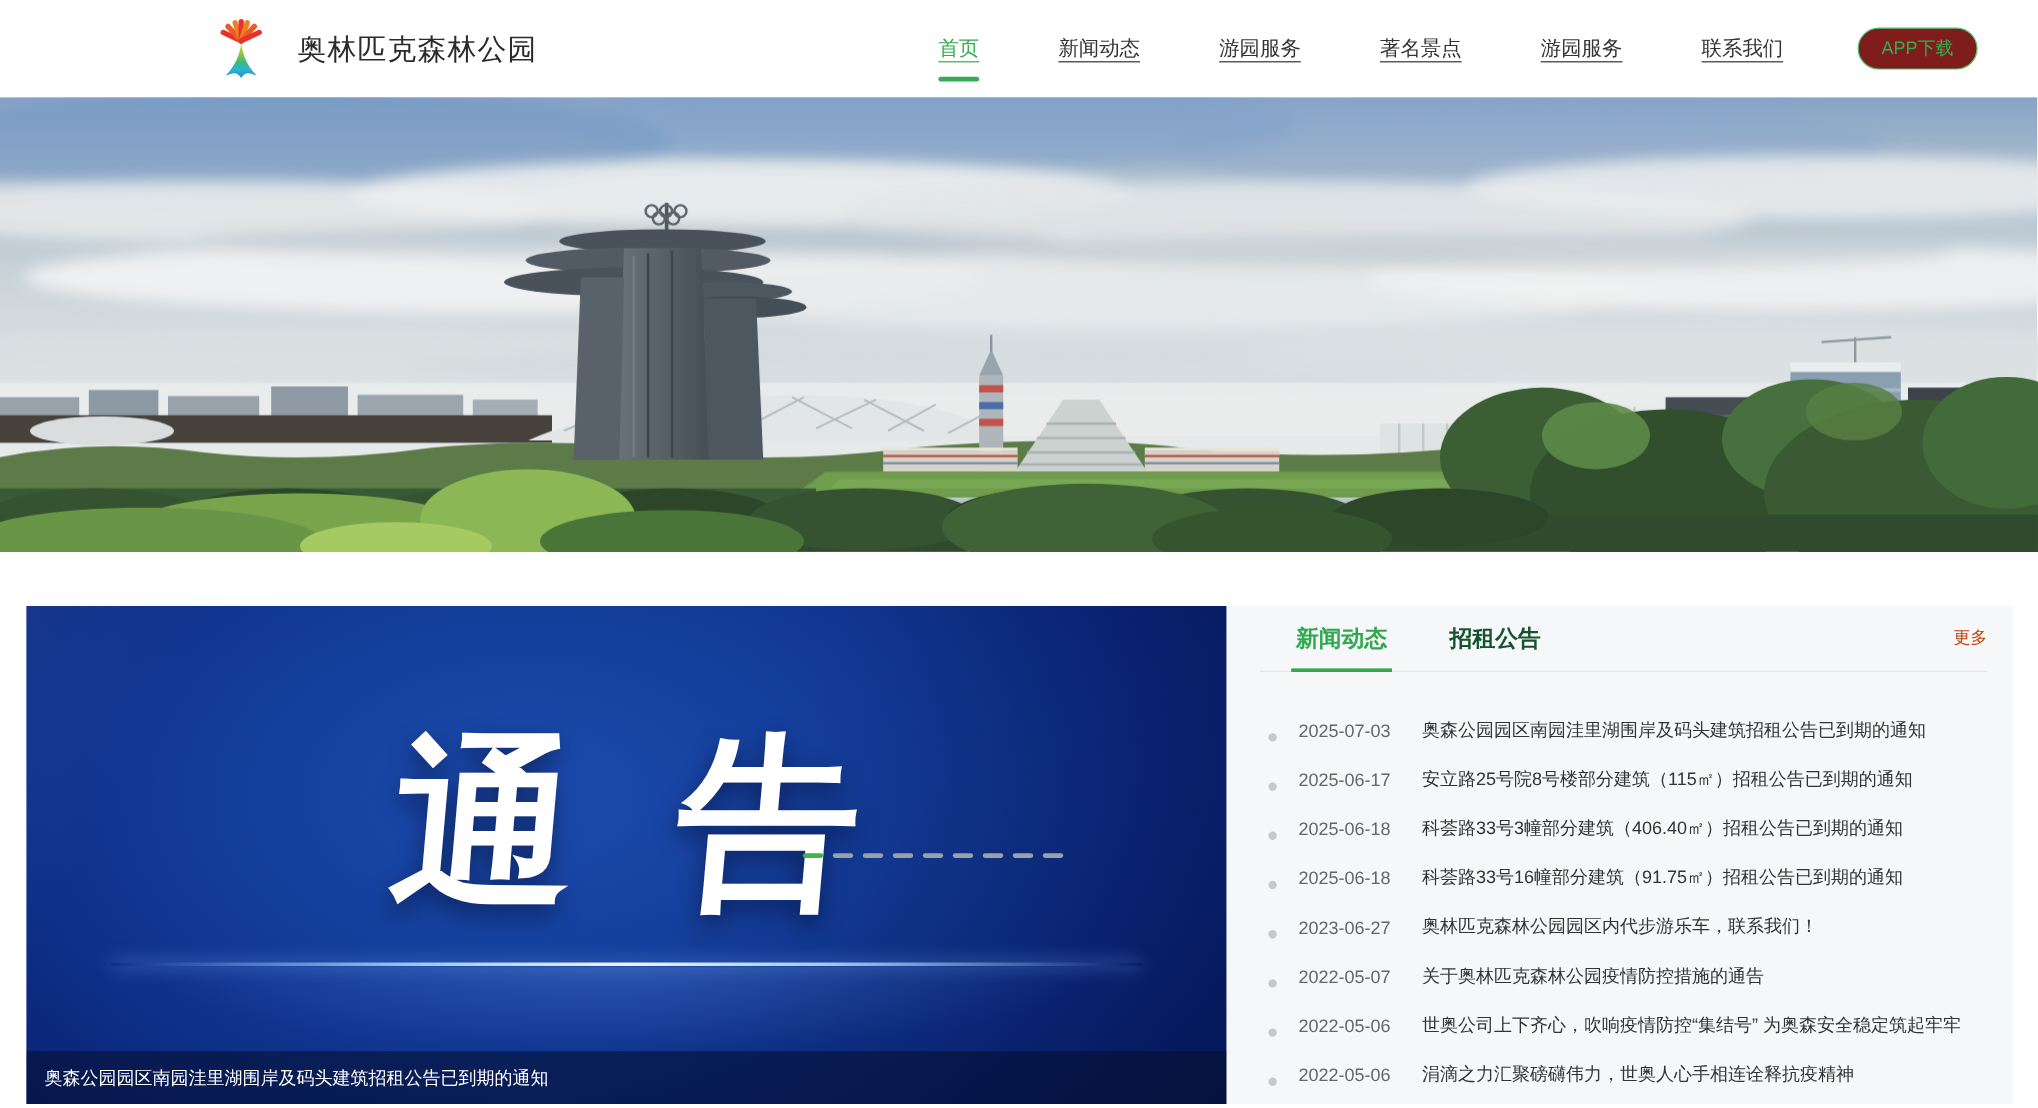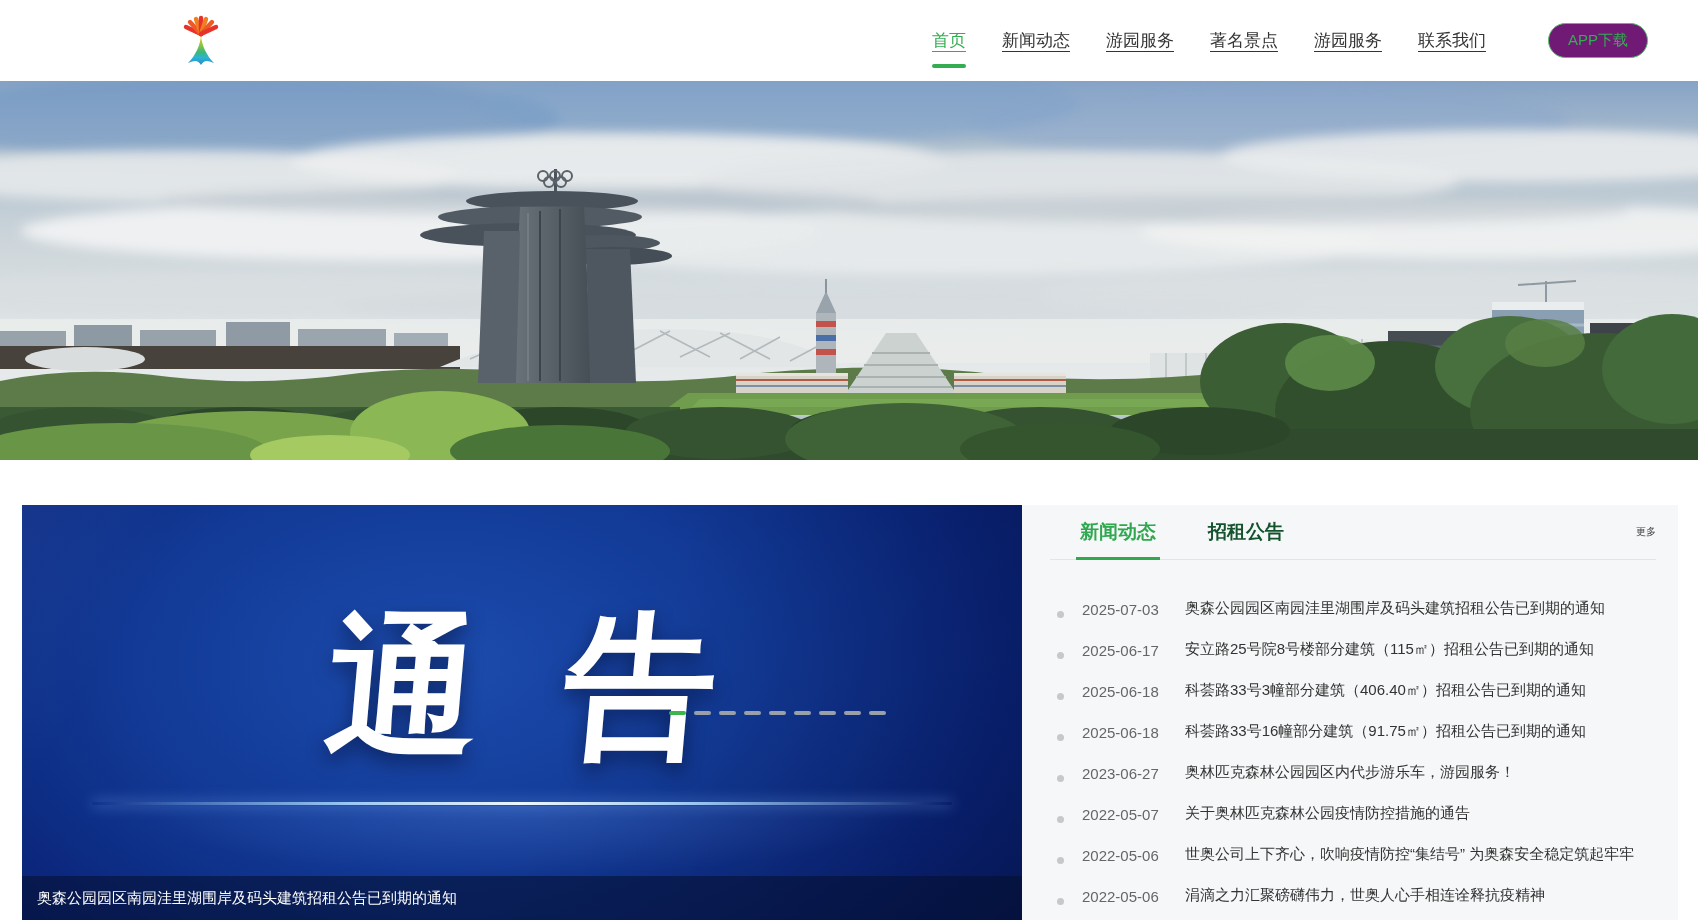--- a/index.html
+++ b/index.html
@@ -9,33 +9,33 @@
     font-family:"Liberation Sans","DejaVu Sans",sans-serif; color:#333;
   }
   
   .header {
     height:81px; background:#fff; display:flex; align-items:center;
     padding:0 50px 0 178px;
   }
   .brand { display:flex; align-items:center; cursor:pointer; }
   .brand svg { width:46px; height:52px; display:block; }
   .site-title { font-size:24px; font-weight:500; color:#2b2b2b; margin-left:24px; letter-spacing:1px; }
-  .nav { margin-left:auto; display:flex; gap:36px; align-items:center; }
+  .nav { margin-left:auto; display:flex; gap:66px; align-items:center; }
   .nav a {
     font-size:17px; color:#333; text-decoration:underline; text-underline-offset:5px;
     cursor:pointer; position:relative; white-space:nowrap;
   }
   .nav a.active { color:#34ad52; }
   .nav a.active::after {
     content:""; position:absolute; left:0; right:0; bottom:-16px; height:4px;
     background:#34ad52; border-radius:2px;
   }
   .app-btn {
     margin-left:62px; padding:7px 19px; border:1px solid #54c06c; border-radius:18px;
-    color:#34ad52; font-size:15px; background:#701a75; cursor:pointer; white-space:nowrap;
+    color:#34ad52; font-size:15px; background:#7f1d1d; cursor:pointer; white-space:nowrap;
   }
   
   .hero { display:block; width:1698px; height:379px; }
   
   .main { margin:45px 20px 0 22px; display:flex; height:415px; }
   .carousel {
     width:1000px; height:415px; position:relative; overflow:hidden; cursor:pointer;
     background:
       radial-gradient(ellipse 900px 560px at 42% 38%, #1c4cae 0%, #123a96 34%, #0a2478 62%, #071a5c 84%, #051245 100%);
   }
@@ -67,21 +67,21 @@
   .dots span { width:17px; height:4px; border-radius:2px; background:#9aa0a8; cursor:pointer; }
   .dots span.active { background:#3cb54a; }
   
   .news-panel { flex:1; background:#f6f7f8; padding:0 22px 0 28px; min-width:0; }
   .tabs-row { height:55px; display:flex; align-items:center; border-bottom:1px solid #e3e5e6; position:relative; }
   .tab { font-size:19px; font-weight:bold; color:#14532d; margin-left:30px; cursor:pointer; height:100%; display:flex; align-items:center; position:relative; }
   .tab:first-child { margin-left:30px; }
   .tab + .tab { margin-left:52px; }
   .tab.active { color:#2fa850; }
   .tab.active::after { content:""; position:absolute; left:-4px; right:-4px; bottom:-1px; height:3px; background:#2fa850; }
-  .more { margin-left:auto; font-size:10px; color:#404040; cursor:pointer; }
+  .more { margin-left:auto; font-size:14px; color:#c2410c; cursor:pointer; }
   .news-list { padding-top:17px; }
   .news-item { height:41px; display:flex; align-items:flex-end; font-size:15px; padding-left:7px; cursor:pointer; }
   .bullet { width:7px; height:7px; border-radius:50%; background:#c8c8c8; margin-right:18px; flex-shrink:0; }
   .news-date { color:#666; width:85px; flex-shrink:0; margin-right:18px; }
   .news-title { color:#333; white-space:nowrap; overflow:hidden; text-overflow:ellipsis; }
 </style>
 </head>
 <body>
 
 <div class="header">
@@ -100,20 +100,21 @@
         <path d="M0,0 L-15,-7" stroke="#e63229"></path>
         <path d="M0,0 L-11,-12" stroke="#ee5a26"></path>
         <path d="M0,0 L-5,-15" stroke="#f07f23"></path>
         <path d="M0,0 L0,-16" stroke="#e63229"></path>
         <path d="M0,0 L5,-15" stroke="#f07f23"></path>
         <path d="M0,0 L11,-12" stroke="#ee5a26"></path>
         <path d="M0,0 L15,-7" stroke="#e63229"></path>
       </g>
       <path d="M23,21 C22,30 18,40 10,48 C17,45 20,45 23,50 C26,45 29,45 36,48 C28,40 24,30 23,21 Z" fill="url(#trunkG)"></path>
     </svg>
+    <div class="site-title">奥林匹克森林公园</div>
   </div>
   <div class="nav">
     <a class="active">首页</a>
     <a>新闻动态</a>
     <a>游园服务</a>
     <a>著名景点</a>
     <a>游园服务</a>
     <a>联系我们</a>
   </div>
   <button class="app-btn">APP下载</button>
@@ -331,21 +332,21 @@
         <span class="news-title">科荟路33号3幢部分建筑（406.40㎡）招租公告已到期的通知</span>
       </div>
       <div class="news-item">
         <span class="bullet"></span>
         <span class="news-date">2025-06-18</span>
         <span class="news-title">科荟路33号16幢部分建筑（91.75㎡）招租公告已到期的通知</span>
       </div>
       <div class="news-item">
         <span class="bullet"></span>
         <span class="news-date">2023-06-27</span>
-        <span class="news-title">奥林匹克森林公园园区内代步游乐车，游园服务！</span>
+        <span class="news-title">奥林匹克森林公园园区内代步游乐车，联系我们！</span>
       </div>
       <div class="news-item">
         <span class="bullet"></span>
         <span class="news-date">2022-05-07</span>
         <span class="news-title">关于奥林匹克森林公园疫情防控措施的通告</span>
       </div>
       <div class="news-item">
         <span class="bullet"></span>
         <span class="news-date">2022-05-06</span>
         <span class="news-title">世奥公司上下齐心，吹响疫情防控“集结号” 为奥森安全稳定筑起牢牢</span>

